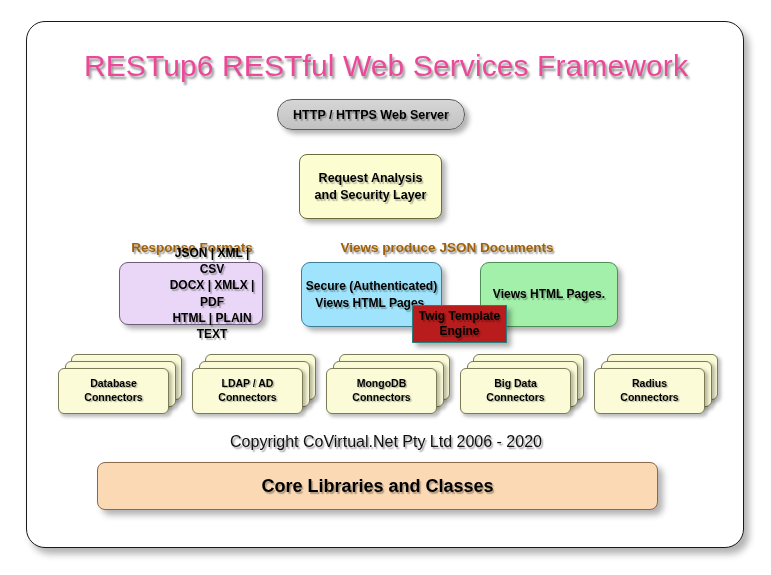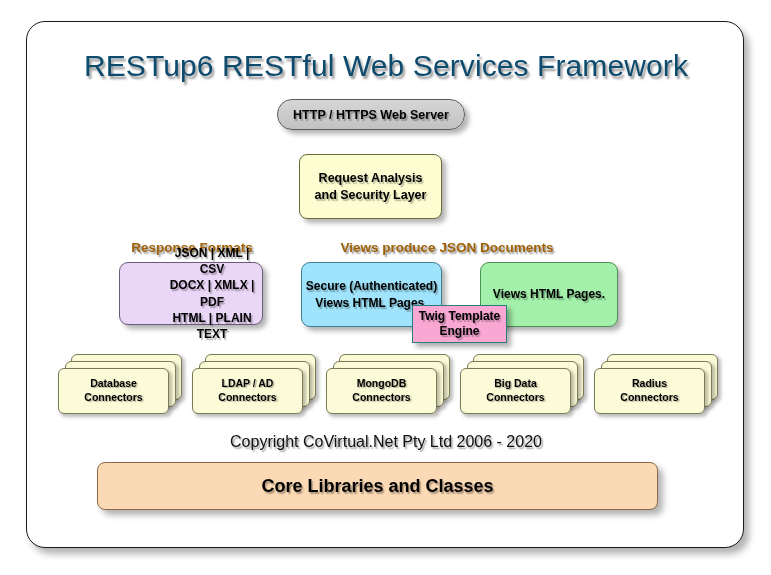--- a/index.html
+++ b/index.html
@@ -41,21 +41,21 @@
 
   
   #title {
     position: absolute;
     left: 0;
     top: 27px;
     width: 718px;
     text-align: center;
     font-size: 30px;
     font-weight: 400;
-    color: #0c4a6e;
+    color: #ec4899;
     letter-spacing: 0.1px;
     text-shadow: 2px 3px 2.4px rgba(0,0,0,0.42);
   }
 
   
   #http-box {
     left: 250px;
     top: 77px;
     width: 188px;
     height: 31px;
@@ -135,21 +135,21 @@
     line-height: 1.36;
     box-shadow: 4px 4px 5px rgba(0,0,0,0.30);
   }
   #twig-box {
     left: 385px;
     top: 283px;
     width: 95px;
     height: 38px;
     border: 1.2px solid #2a7f7c;
     border-radius: 0;
-    background: #f9a8d4;
+    background: #b91c1c;
     font-size: 12px;
     font-weight: bold;
     line-height: 1.28;
     box-shadow: 4px 4px 5px rgba(0,0,0,0.32);
     z-index: 5;
   }
 
   
   .stack {
     position: absolute;

